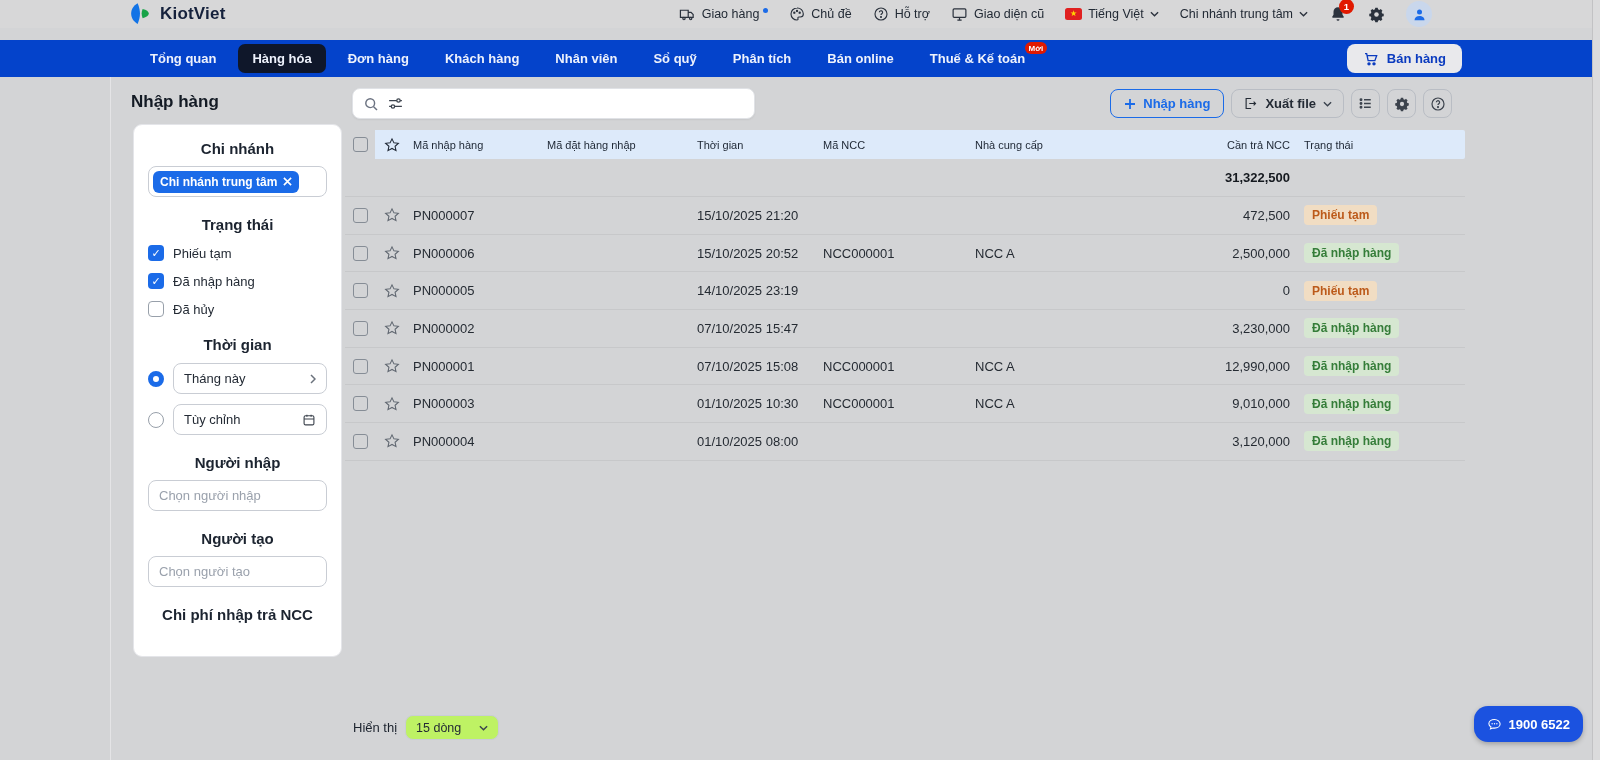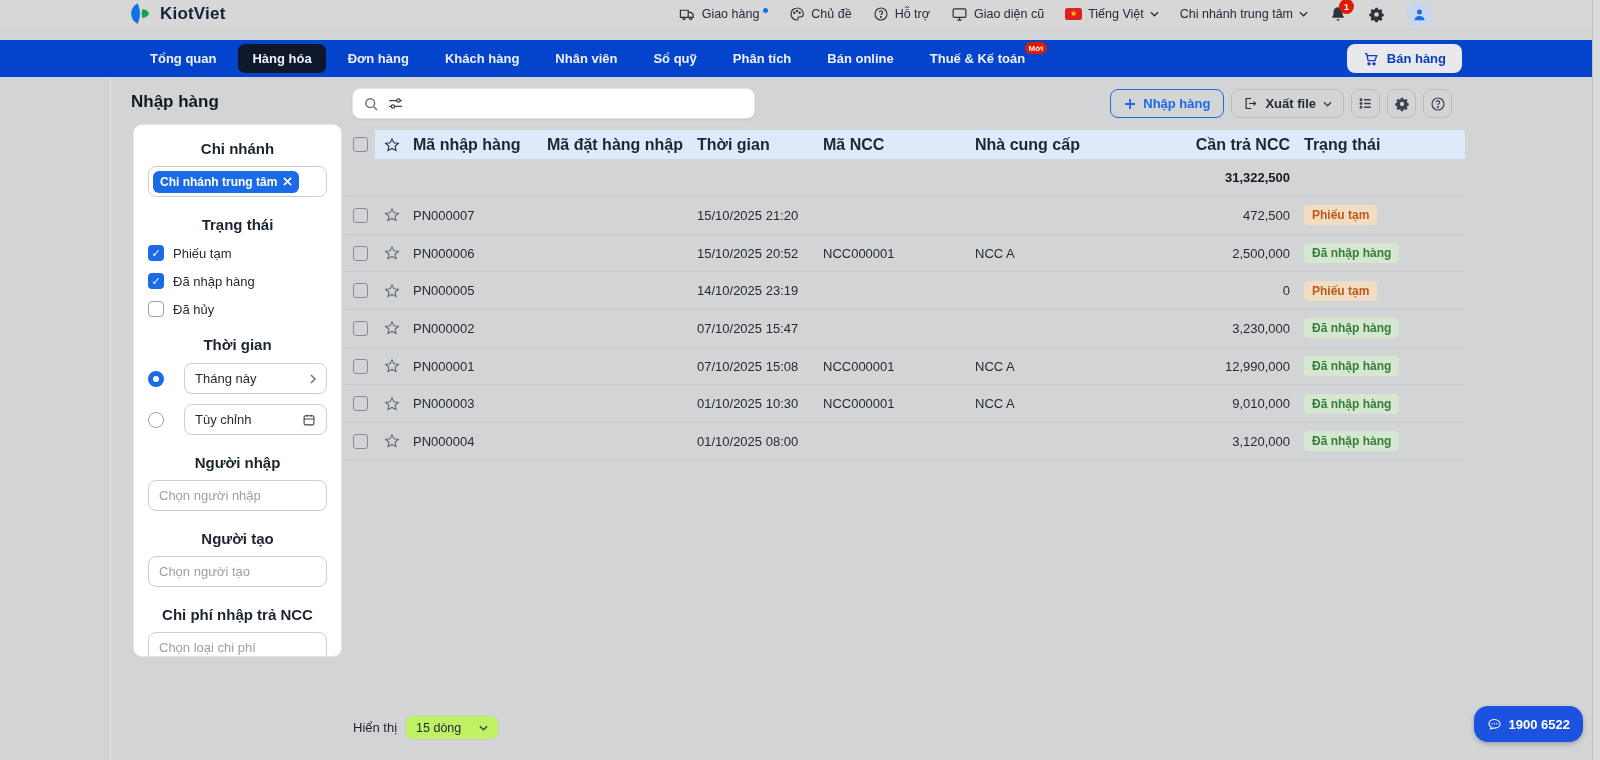--- a/index.html
+++ b/index.html
@@ -55,21 +55,21 @@
     padding:4px 7px; display:flex; align-items:center; gap:6px; }
   .chip svg { cursor:pointer; }
   .sec { margin-top:19px; }
   .cb-row { display:flex; align-items:center; gap:9px; margin-top:12px; cursor:pointer; }
   .cb { width:16px; height:16px; border-radius:4px; display:inline-flex; align-items:center;
     justify-content:center; flex:0 0 auto; }
   .cb[data-checked="true"] { background:#1b6be8; }
   .cb[data-checked="true"]::after { content:"✓"; color:#fff; font-size:11px; font-weight:700; }
   .cb[data-checked="false"] { border:1.5px solid #98a0aa; background:#fff; }
   .cb-label { font-size:13px; color:#242b35; }
-  .radio-row { display:flex; align-items:center; gap:20px; margin-top:10px; }
+  .radio-row { display:flex; align-items:center; gap:9px; margin-top:10px; }
   .radio { width:16px; height:16px; border-radius:50%; background:#fff; flex:0 0 auto; cursor:pointer; }
   .radio[data-checked="true"]  { border:5px solid #1b6be8; }
   .radio[data-checked="false"] { border:1.5px solid #98a0aa; }
   .mini-select { flex:1; height:31px; border:1px solid #c9cdd4; border-radius:8px; background:#fff;
     display:flex; align-items:center; padding:0 10px; font-size:13px; color:#242b35; cursor:pointer; }
   .mini-select .spacer { flex:1; }
   .mini-select .chev { color:#6a717c; font-size:15px; }
   .f-input { width:100%; height:31px; margin-top:9px; border:1px solid #c9cdd4; border-radius:8px;
     padding:0 10px; font-size:13px; color:#242b35; font-family:inherit; background:#fff; }
   .f-input::placeholder { color:#9aa1ac; }
@@ -91,21 +91,21 @@
     border-radius:8px; font-size:13px; font-weight:600; display:flex; align-items:center; gap:7px;
     padding:0 11px; cursor:pointer; font-family:inherit; }
   .btn-square { width:29px; height:29px; border:1px solid #b9bdc4; border-radius:8px; background:transparent;
     display:flex; align-items:center; justify-content:center; color:#3c434d; cursor:pointer; }
 
   
   .table { position:absolute; left:0; top:53px; width:1120px; }
   .trow { display:grid; grid-template-columns:30px 34px 134px 150px 126px 152px 175px 144px 1fr;
     align-items:center; }
   .thead { height:29px; background:#ddeafa; border-radius:2px; }
-  .thead .cell { font-size:16px; font-weight:700; color:#1d2633; }
+  .thead .cell { font-size:11px; font-weight:400; color:#1d2633; }
   .thead .c-check { background:#d3d4d6; height:100%; display:flex; align-items:center; justify-content:center; }
   .summary { height:38px; border-bottom:1px solid #c7c8ca; }
   .summary .c-amt { font-size:13px; font-weight:700; color:#15191f; }
   .drow { height:37.7px; border-bottom:1px solid #c7c8ca; cursor:pointer; }
   .cell { padding-left:4px; font-size:13px; color:#252b33; white-space:nowrap; overflow:hidden; }
   .c-check { display:flex; align-items:center; justify-content:center; padding-left:0; }
   .c-star { display:flex; align-items:center; justify-content:center; padding-left:0; color:#5f6670; }
   .c-amt { text-align:right; padding-right:0; }
   .c-status { padding-left:14px; }
   .rowcheck { width:15px; height:15px; border:1.5px solid #868d96; border-radius:3px; background:transparent; }
@@ -291,21 +291,20 @@
     <input class="f-input" placeholder="Chọn người nhập" style="">
   </div>
 
   <div class="sec">
     <div class="f-label">Người tạo</div>
     <input class="f-input" placeholder="Chọn người tạo" style="">
   </div>
 
   <div class="sec">
     <div class="f-label">Chi phí nhập trả NCC</div>
-    <input class="f-input" placeholder="Chọn loại chi phí" style="">
   </div>
 </div>
 
 <div class="main">
 
   <div class="searchbar">
     <svg viewBox="0 0 20 20" width="16" height="16" fill="none" stroke="currentColor" stroke-width="1.8">
         <circle cx="9" cy="9" r="5.5"></circle>
         <path d="M13.3 13.3l4.2 4.2"></path>
       </svg>

